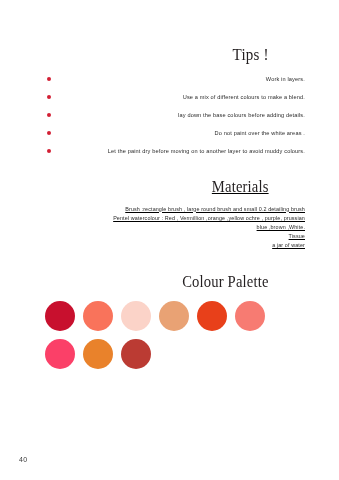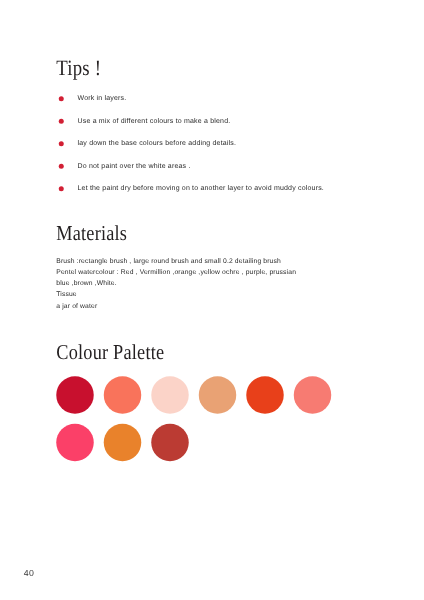--- a/index.html
+++ b/index.html
@@ -19,20 +19,21 @@
     width: 339px;
     height: 480px;
     background: #ffffff;
     box-sizing: border-box;
   }
   .content {
     position: absolute;
     left: 45px;
     top: 44px;
     width: 260px;
+    text-align: right;
   }
 
   
   .display-heading {
     font-family: "Liberation Serif", "DejaVu Serif", serif;
     font-size: 17px;
     line-height: 1.15;
     color: #231f20;
     letter-spacing: 0.2px;
     transform: scaleX(0.86);
@@ -69,21 +70,21 @@
     border-radius: 50%;
     background: #d21f34;
     display: block;
   }
   .tip-text {
     display: inline-block;
     font-size: 5.6px;
   }
 
   
-  .section-materials { margin-top: 22px; }
+  .section-materials { margin-top: 22px; text-decoration: underline; }
   .materials-body {
     margin-top: 8px;
     font-size: 5.4px;
     line-height: 1.68;
     color: #2b2b2b;
     letter-spacing: 0.12px;
   }
   .materials-line { display: block; }
 
   

